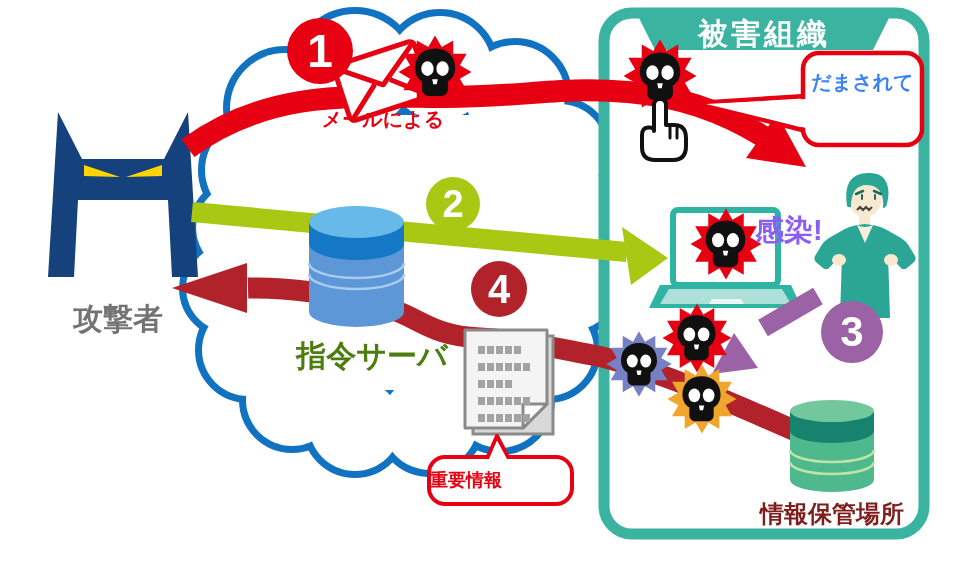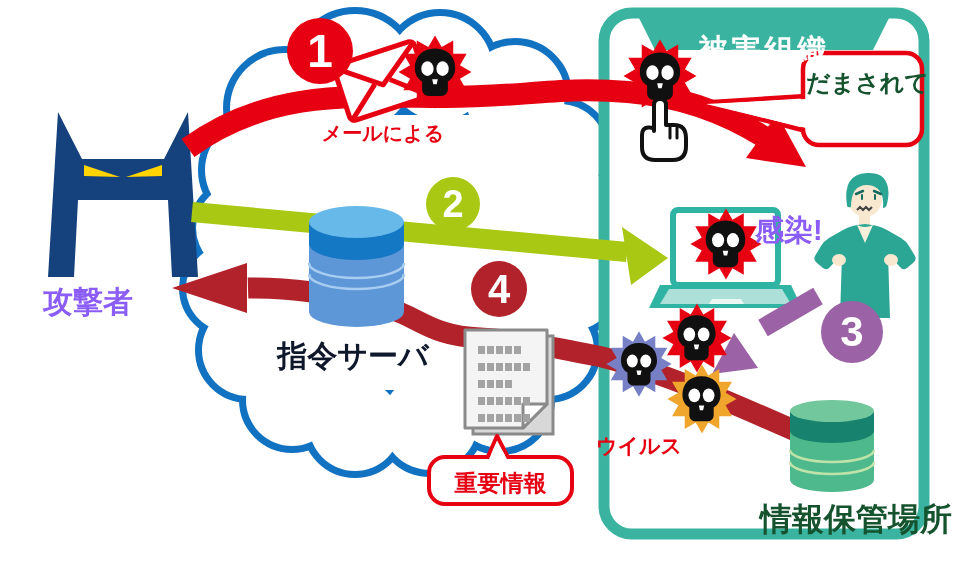--- a/index.html
+++ b/index.html
@@ -191,42 +191,41 @@
 
   <g>
     <path d="M790,430 L790,480 A42,12 0 0 0 874,480 L874,430 Z" fill="#4eb98c"></path>
     <path d="M790,412 L790,431 A42,12 0 0 0 874,431 L874,412 Z" fill="#17836e"></path>
     <ellipse cx="832" cy="411" rx="42" ry="11" fill="#72c79c"></ellipse>
     <path d="M790,450 A42,12 0 0 0 874,450" stroke="#bfe3a8" stroke-width="2.5" fill="none"></path>
     <path d="M790,462 A42,12 0 0 0 874,462" stroke="#bfe3a8" stroke-width="2.5" fill="none"></path>
   </g>
 </svg>
 
-<div class="lbl" style="left:43px;top:282px;width:150px;font-size:30px;color:#8b5cf6;">攻撃者</div>
-
-<div class="lbl block" style="left:268px;top:109px;width:230px;text-align:center;font-size:20px;color:#e60012;line-height:21px;margin-top:14px;">
+<div class="lbl" style="left:43px;top:299px;width:150px;text-align:center;font-size:30px;color:#737373;">攻撃者</div>
+
+<div class="lbl block" style="left:268px;top:109px;width:230px;text-align:center;font-size:20px;color:#e60012;line-height:21px;">
   <span>メールによる</span>
 </div>
 
-<div class="lbl" style="left:268px;top:336px;width:170px;text-align:center;font-size:30px;color:#0f172a;">指令サーバ</div>
-
-<div class="lbl" style="left:430px;top:468px;width:141px;text-align:center;font-size:23px;color:#e60012;">重要情報</div>
-
-<div class="lbl" style="left:634px;top:14px;width:260px;text-align:center;font-size:30px;color:#fff;letter-spacing:3px;margin-top:16px;">被害組織</div>
-
-<div class="lbl block" style="left:806px;top:67px;width:113px;text-align:center;font-size:24px;color:#14532d;line-height:31px;">
+<div class="lbl" style="left:287px;top:336px;width:170px;text-align:center;font-size:30px;color:#4d7c0f;">指令サーバ</div>
+
+<div class="lbl" style="left:430px;top:468px;width:141px;text-align:left;font-size:18px;color:#e60012;">重要情報</div>
+
+<div class="lbl" style="left:634px;top:14px;width:260px;text-align:center;font-size:30px;color:#fff;letter-spacing:3px;">被害組織</div>
+
+<div class="lbl block" style="left:806px;top:67px;width:113px;text-align:center;font-size:20px;color:#3b82f6;line-height:31px;">
   <span>だまされて</span>
 </div>
 
 <div class="lbl" style="left:755px;top:211px;width:130px;font-size:29px;color:#8b5cf6;">感染!</div>
 
 <div class="lbl block" style="left:593px;top:434px;width:92px;text-align:center;font-size:21px;color:#e60012;line-height:24px;">
-  <span>ウイルス</span>
-</div>
-
-<div class="lbl" style="left:760px;top:498px;width:156px;text-align:center;font-size:32px;color:#14532d;">情報保管場所</div>
+</div>
+
+<div class="lbl" style="left:760px;top:498px;width:156px;text-align:left;font-size:24px;color:#7f1d1d;">情報保管場所</div>
 
 <div class="lbl num" style="left:287px;top:18px;width:66px;height:66px;font-size:46px;">1</div>
 <div class="lbl num" style="left:426px;top:177px;width:54px;height:54px;font-size:38px;">2</div>
 <div class="lbl num" style="left:821px;top:301px;width:62px;height:62px;font-size:42px;">3</div>
 <div class="lbl num" style="left:471px;top:261px;width:56px;height:56px;font-size:40px;">4</div>
 
 </div>
 
 </body></html>

